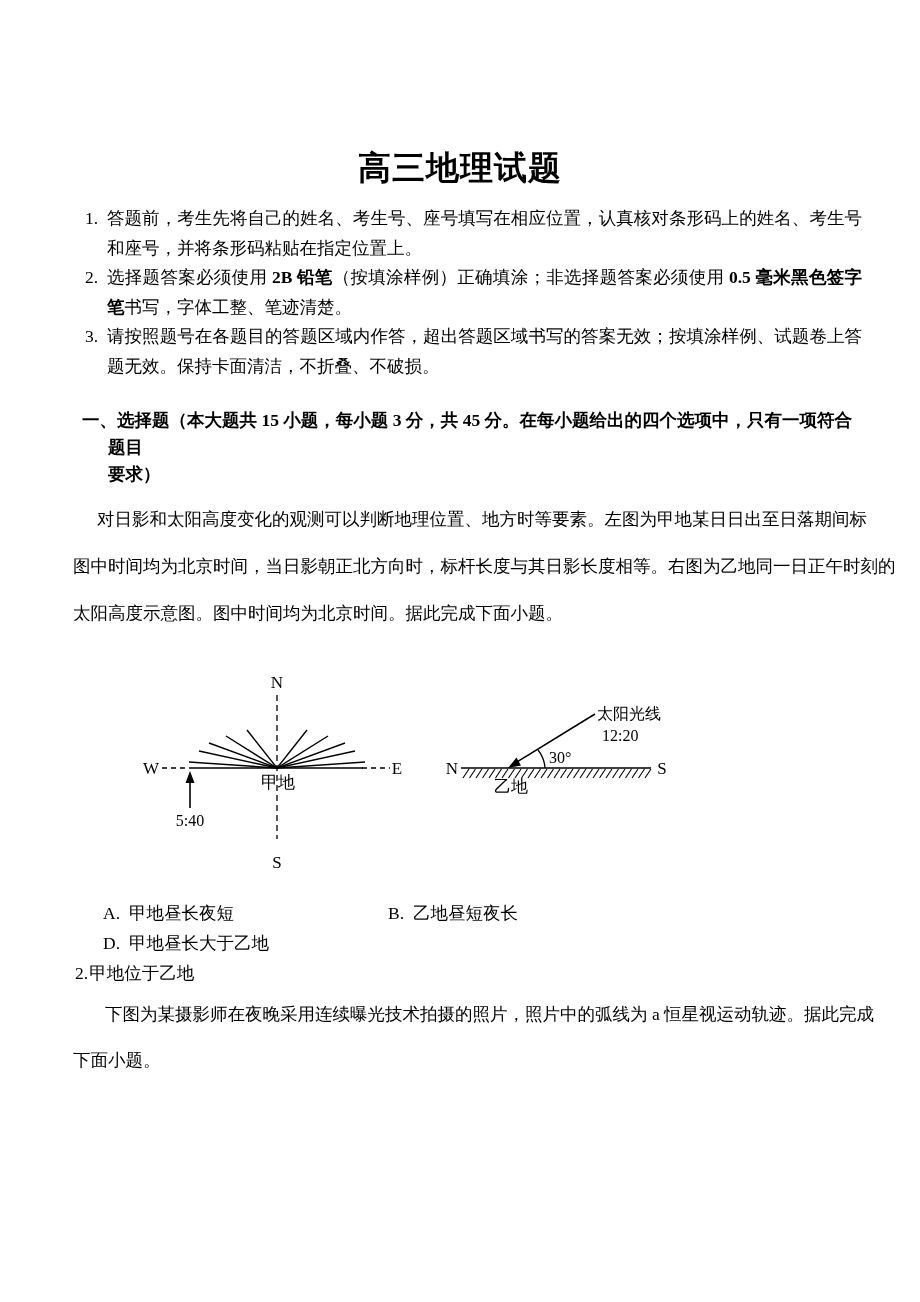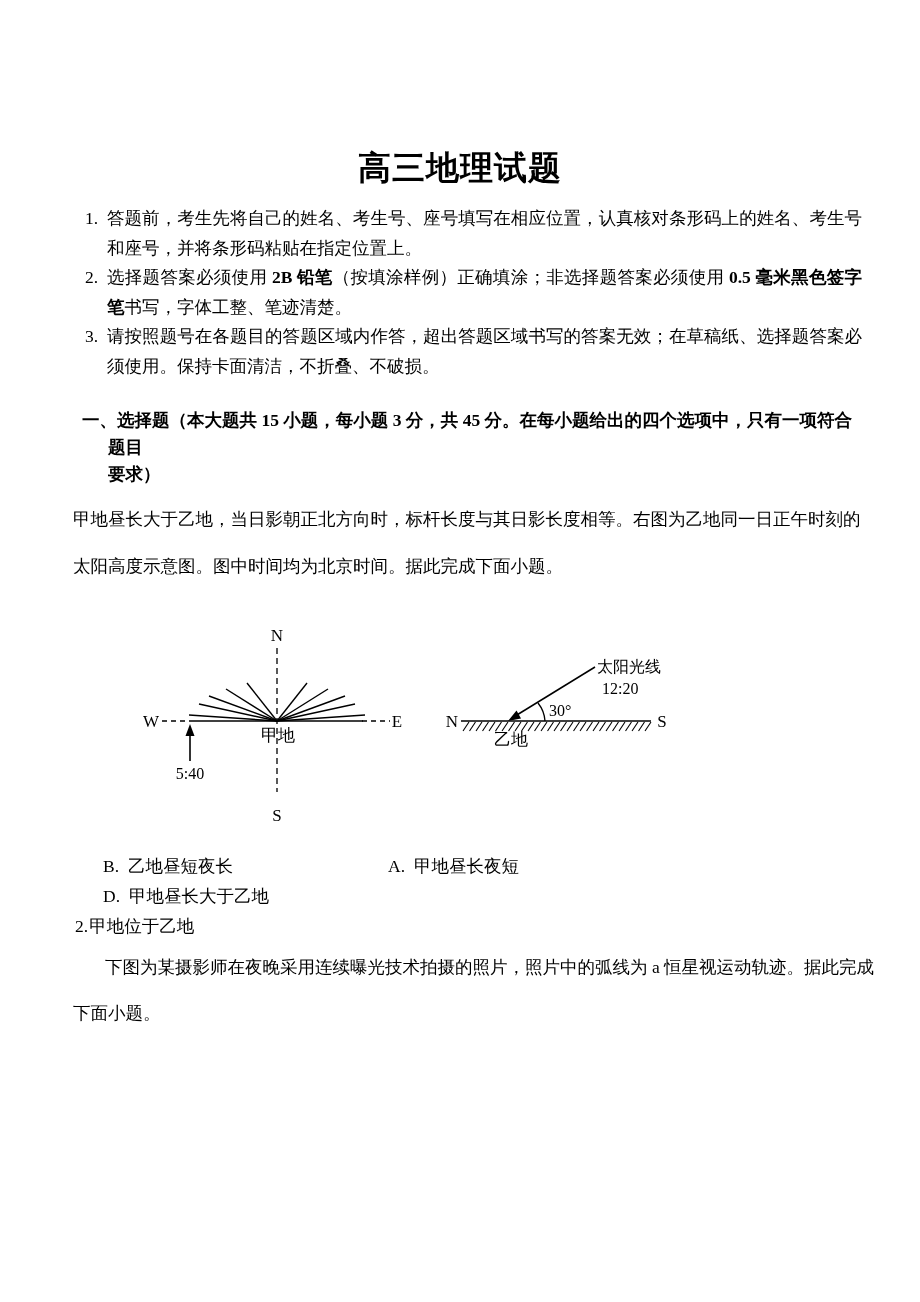--- a/index.html
+++ b/index.html
@@ -71,31 +71,32 @@
     <div class="notice-item">
       <span class="num">1.</span>
       <span>答题前，考生先将自己的姓名、考生号、座号填写在相应位置，认真核对条形码上的姓名、考生号和座号，并将条形码粘贴在指定位置上。</span>
     </div>
     <div class="notice-item">
       <span class="num">2.</span>
       <span>选择题答案必须使用 </span><span class="bd">2B 铅笔</span><span>（按填涂样例）正确填涂；非选择题答案必须使用 </span><span class="bd">0.5 毫米黑色签字笔</span><span>书写，字体工整、笔迹清楚。</span>
     </div>
     <div class="notice-item">
       <span class="num">3.</span>
-      <span>请按照题号在各题目的答题区域内作答，超出答题区域书写的答案无效；在草稿纸、选择题答案必须使用。保持卡面清洁，不折叠、不破损。</span>
+      <span>请按照题号在各题目的答题区域内作答，超出答题区域书写的答案无效；按填涂样例、试题卷上答题无效。保持卡面清洁，不折叠、不破损。</span>
     </div>
   </div>
 
   <div class="section-head">
     <span>一、选择题（本大题共 15 小题，每小题 3 分，共 45 分。在每小题给出的四个选项中，只有一项符合题目</span><br>
     <span>要求）</span>
   </div>
 
   <div class="passage p1">
-    <div class="pline">甲地昼长大于乙地，当日影朝正北方向时，标杆长度与其日影长度相等。右图为乙地同一日正午时刻的</div>
+    <div class="pline ind1">对日影和太阳高度变化的观测可以判断地理位置、地方时等要素。左图为甲地某日日出至日落期间标</div>
+    <div class="pline">图中时间均为北京时间，当日影朝正北方向时，标杆长度与其日影长度相等。右图为乙地同一日正午时刻的</div>
     <div class="pline">太阳高度示意图。图中时间均为北京时间。据此完成下面小题。</div>
   </div>
 
   <div class="figure">
 
     <svg class="fig-left" width="270" height="215" viewBox="0 0 270 215">
 
       <line x1="137" y1="24" x2="137" y2="168" stroke="#000" stroke-width="1.3" stroke-dasharray="6 4"></line>
       <line x1="22" y1="97" x2="50" y2="97" stroke="#000" stroke-width="1.3" stroke-dasharray="5 4"></line>
       <line x1="222" y1="97" x2="250" y2="97" stroke="#000" stroke-width="1.3" stroke-dasharray="5 4"></line>
@@ -173,24 +174,24 @@
       <text x="157" y="42" class="small">12:20</text>
       <text x="104" y="64" class="small">30°</text>
       <text x="66" y="93" text-anchor="middle">乙地</text>
     </svg>
   </div>
 
   <div class="question q1">
     <div class="opt-grid">
       <div class="opt-row">
         <div class="opt">
-          <span class="olabel">B.</span><span>乙地昼短夜长</span>
+          <span class="olabel">A.</span><span>甲地昼长夜短</span>
         </div>
         <div class="opt">
-          <span class="olabel">A.</span><span>甲地昼长夜短</span>
+          <span class="olabel">B.</span><span>乙地昼短夜长</span>
         </div>
       </div>
       <div class="opt-row">
         <div class="opt">
           <span class="olabel">D.</span><span>甲地昼长大于乙地</span>
         </div>
       </div>
     </div>
   </div>
 

